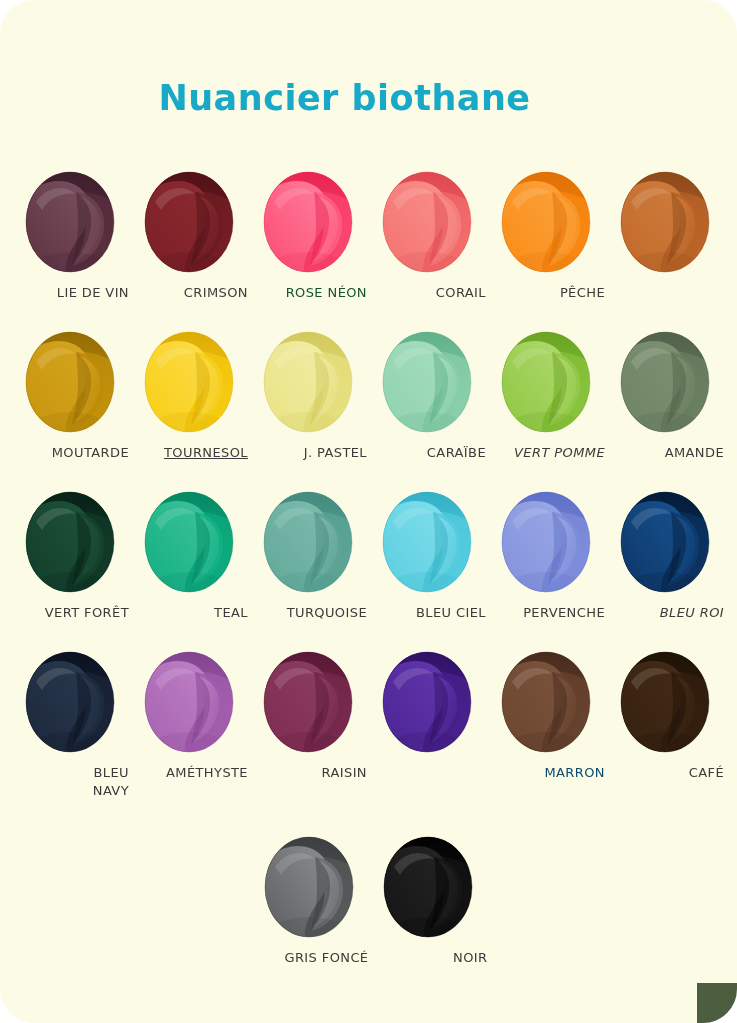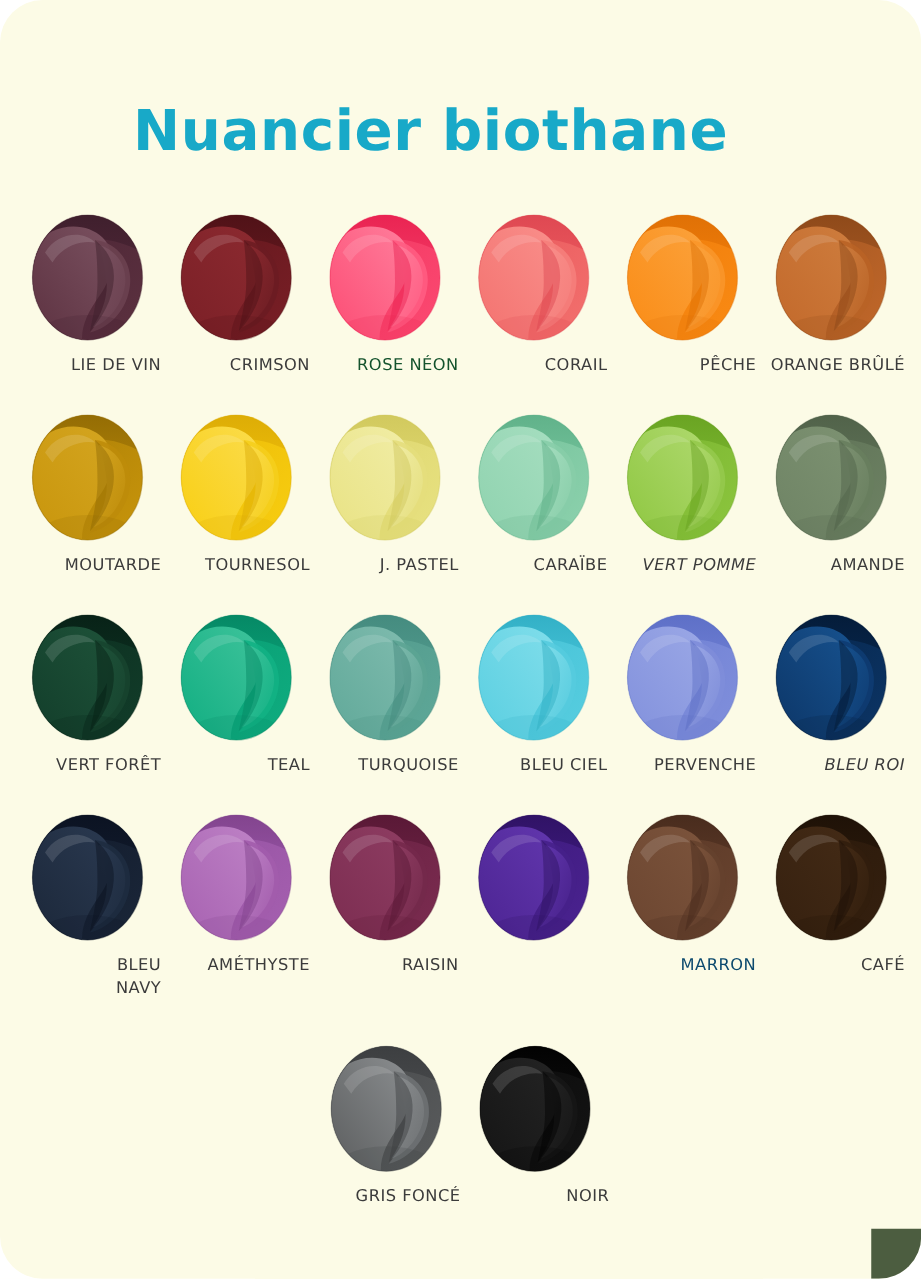--- a/index.html
+++ b/index.html
@@ -38,21 +38,21 @@
   }
 
   #title {
     position: absolute;
     left: 0;
     top: 78px;
     width: 689px;
     text-align: center;
     color: #18A9C8;
     font-family: "DejaVu Sans", "Liberation Sans", sans-serif;
-    font-size: 45px;
+    font-size: 35px;
     font-weight: bold;
     letter-spacing: 0.5px;
     z-index: 3;
   }
 
   #grid {
     position: absolute;
     left: 0;
     top: 170px;
     width: 737px;
@@ -420,21 +420,20 @@
              C 50 84 54 70 54 56 C 54 40 53 30 52 22 Z" fill="#8A4718" opacity="0.45"></path>
 
     <path d="M 12 32 C 22 16 42 14 52 24 C 42 22 26 26 18 40 Z" fill="#ffffff" opacity="0.13"></path>
 
     <ellipse cx="46" cy="104" rx="44" ry="22" fill="#8A4718" opacity="0.18"></ellipse>
   </g>
 
   <ellipse cx="46" cy="52" rx="44" ry="50" fill="none" stroke="#8A4718" stroke-opacity="0.35" stroke-width="1"></ellipse>
 </svg>
           </div>
-          <div class="label" style="color: rgb(59, 59, 59);">ORANGE BRÛLÉ</div>
         </div>
       </div>
       <div class="row">
         <div class="cell">
           <div class="swatch-wrap">
 <svg class="swatch" viewBox="0 0 92 104" xmlns="http://www.w3.org/2000/svg">
   <defs>
     <linearGradient id="gb6" x1="0" y1="0" x2="1" y2="1">
       <stop offset="0%" stop-color="#A87C06"></stop>
       <stop offset="100%" stop-color="#C8950B"></stop>
@@ -526,21 +525,21 @@
              C 50 84 54 70 54 56 C 54 40 53 30 52 22 Z" fill="#D9A905" opacity="0.45"></path>
 
     <path d="M 12 32 C 22 16 42 14 52 24 C 42 22 26 26 18 40 Z" fill="#ffffff" opacity="0.13"></path>
 
     <ellipse cx="46" cy="104" rx="44" ry="22" fill="#D9A905" opacity="0.18"></ellipse>
   </g>
 
   <ellipse cx="46" cy="52" rx="44" ry="50" fill="none" stroke="#D9A905" stroke-opacity="0.35" stroke-width="1"></ellipse>
 </svg>
           </div>
-          <div class="label" style="color: rgb(59, 59, 59);">TOURNESOL</div>
+          <div class="label" style="color: rgb(59, 59, 59); text-decoration: underline;">TOURNESOL</div>
         </div>
         <div class="cell">
           <div class="swatch-wrap">
 <svg class="swatch" viewBox="0 0 92 104" xmlns="http://www.w3.org/2000/svg">
   <defs>
     <linearGradient id="gb8" x1="0" y1="0" x2="1" y2="1">
       <stop offset="0%" stop-color="#DCD46A"></stop>
       <stop offset="100%" stop-color="#E8E282"></stop>
     </linearGradient>
     <linearGradient id="gl8" x1="0" y1="1" x2="1" y2="0">

